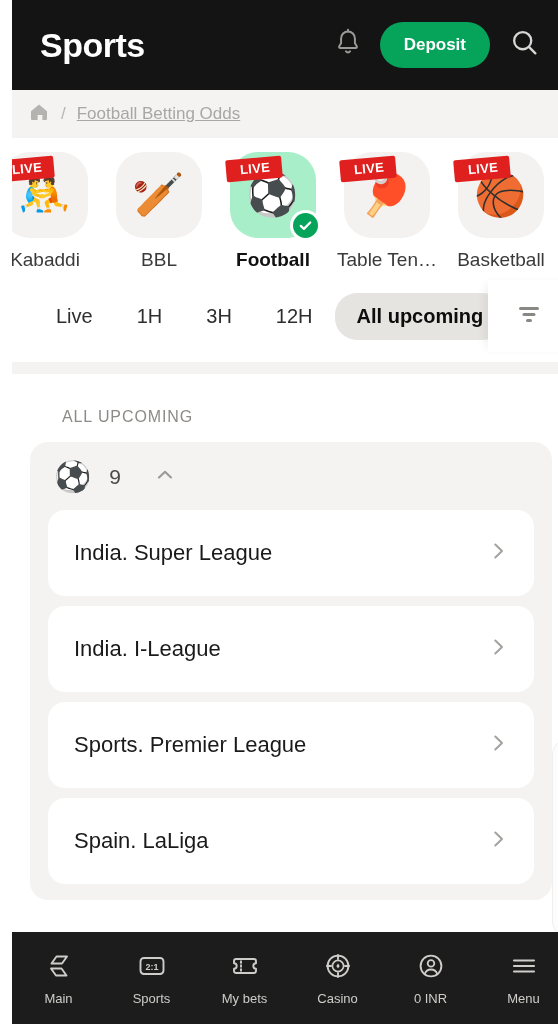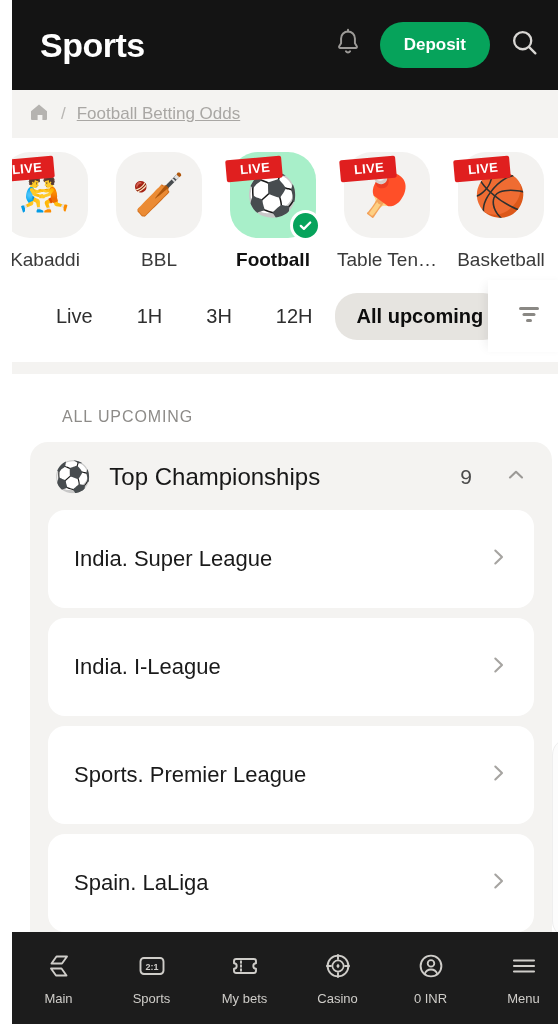--- a/index.html
+++ b/index.html
@@ -111,21 +111,21 @@
   .group-header {
     display: flex; align-items: center;
     padding: 20px 24px 18px 24px; gap: 18px;
   }
   .group-ball { font-size: 30px; line-height: 1; }
   .group-title { font-size: 24px; color: #171717; flex: 1; }
   .group-count { font-size: 21px; color: #4a4a4a; margin-right: 14px; }
   .league-row {
     background: #ffffff; border-radius: 17px;
     margin: 0 18px 10px 18px;
-    height: 98px; display: flex; align-items: center;
+    height: 86px; display: flex; align-items: center;
     padding: 0 24px 0 26px;
   }
   .league-name { font-size: 22px; color: #1a1a1a; flex: 1; }
 
   
   .betslip-tab {
     position: absolute; right: -16px; top: 738px;
     width: 34px; height: 200px;
     background: #fcfcfc; border: 1px solid #eeeeee;
     border-radius: 18px;
@@ -246,21 +246,20 @@
   </div>
 
   <div class="grey-band"></div>
 
   <div class="content">
     <div class="section-label">ALL UPCOMING</div>
 
     <div class="group-card">
       <div class="group-header">
         <span class="group-ball">⚽</span>
-        <span class="group-title">Top Championships</span>
         <span class="group-count">9</span>
         <span>
           <svg width="24" height="24" viewBox="0 0 24 24" fill="none">
             <path d="M6 14.5L12 8.8l6 5.7" stroke="#9b9996" stroke-width="2.1" stroke-linecap="round" stroke-linejoin="round"></path>
           </svg>
         </span>
       </div>
       <div id="league-list">
           <div class="league-row">
             <span class="league-name">India. Super League</span>

